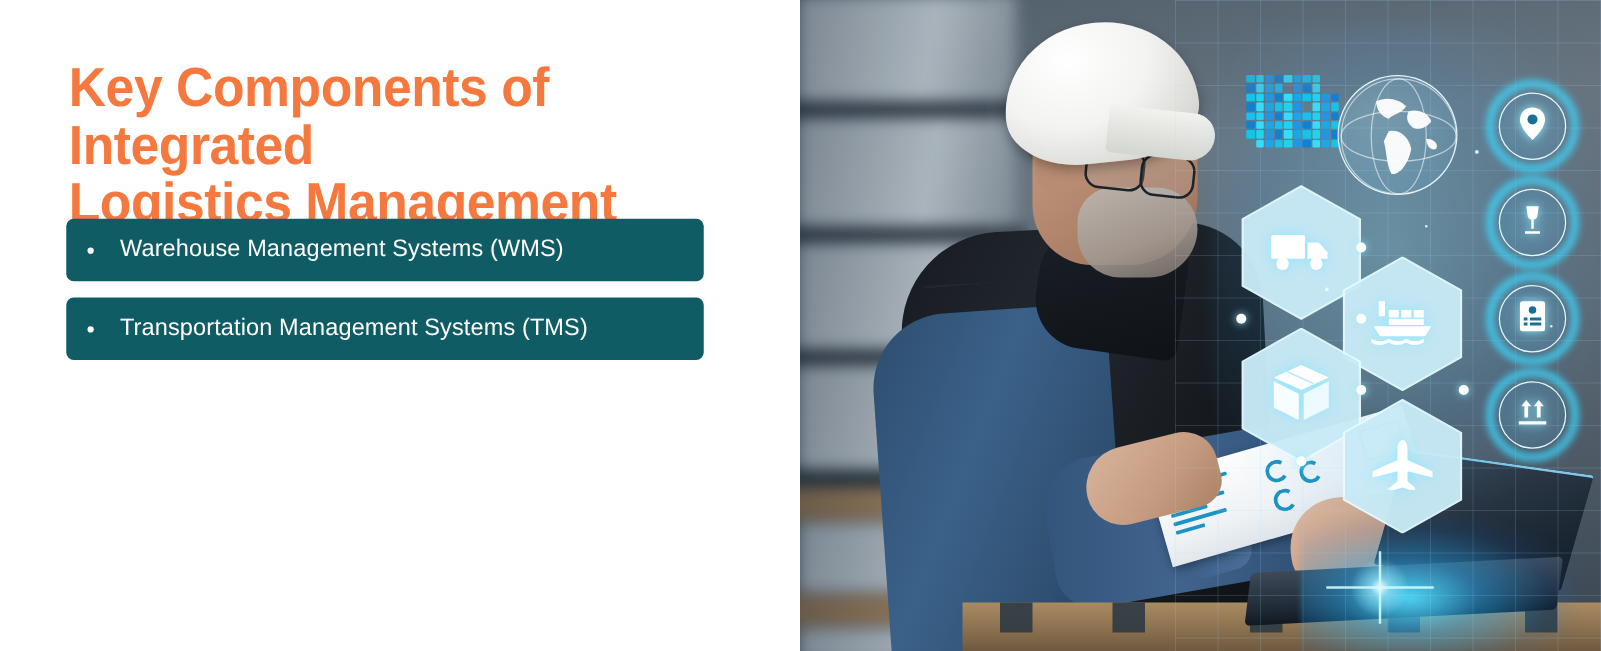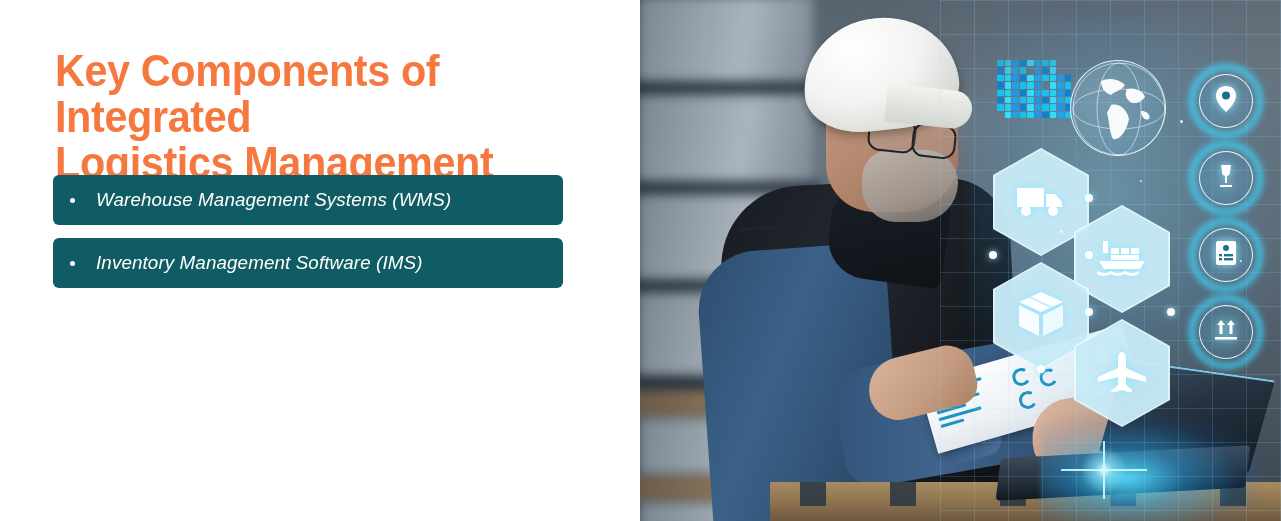--- a/index.html
+++ b/index.html
@@ -56,21 +56,20 @@
 
   .list-item {
     position: relative;
     height: 50px;
     margin-bottom: 13px;
     background: #105C64;
     border-radius: 6px;
     display: flex;
     align-items: center;
     color: #ffffff;
-    font-style: italic;
   }
 
   .list-item .bullet {
     position: absolute;
     left: 17px;
     width: 5px;
     height: 5px;
     border-radius: 50%;
     background: #ffffff;
   }
@@ -487,25 +486,25 @@
     <h1 class="title">Key Components of Integrated
 Logistics Management</h1>
 
     <ul class="list">
 
       <li class="list-item">
         <span class="bullet"></span>
         <span class="label">Warehouse Management Systems (WMS)</span>
       </li>
 
-
       <li class="list-item">
         <span class="bullet"></span>
-        <span class="label">Inventory Management Software (IMS)</span>
+        <span class="label">Transportation Management Systems (TMS)</span>
       </li>
+
 
 
 
     </ul>
   </section>
 
   <section class="photo-panel">
 
     <div class="bg-wall"></div>
     <div class="wall-right"></div>

